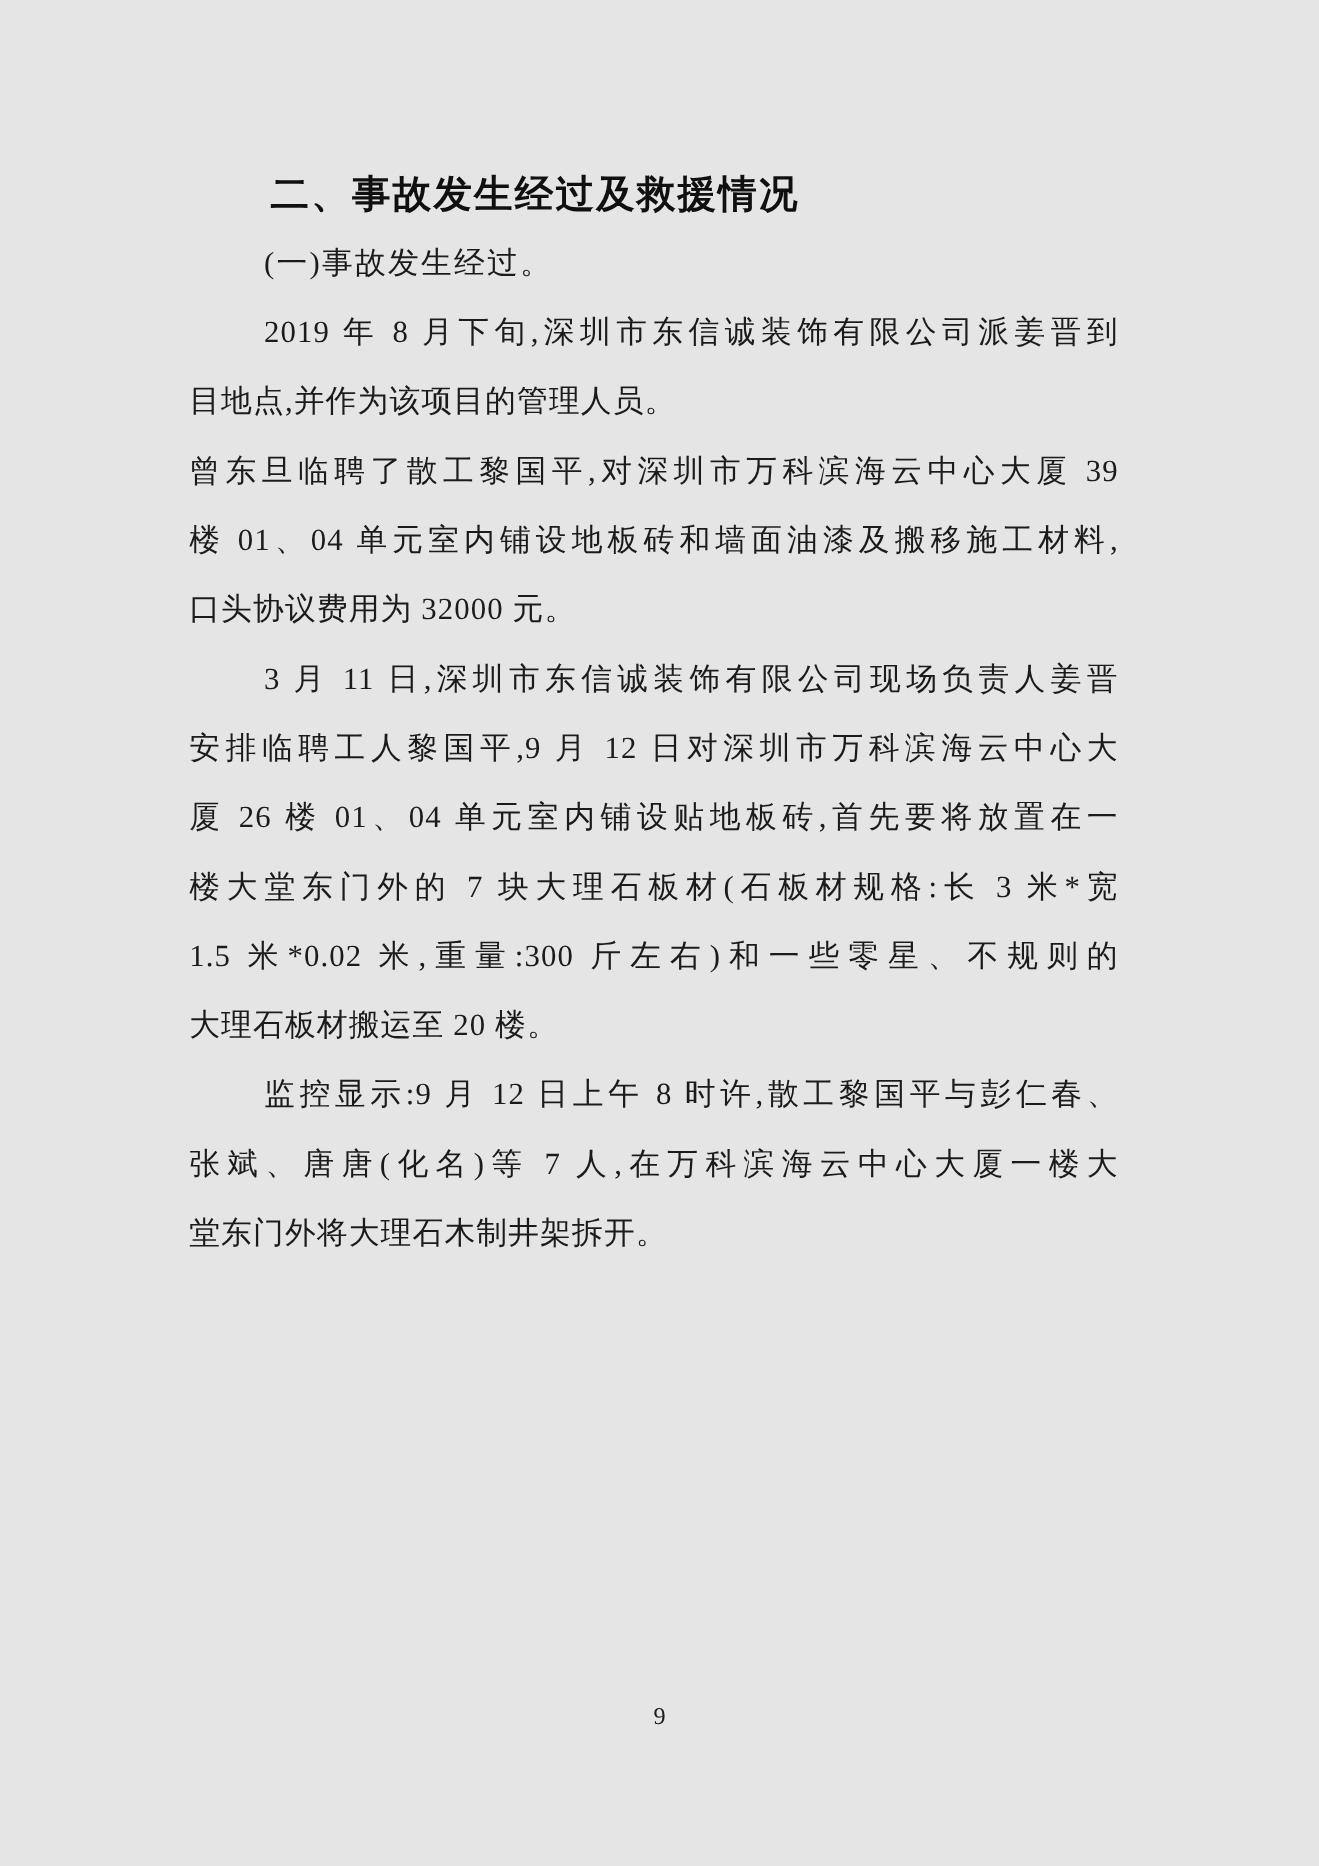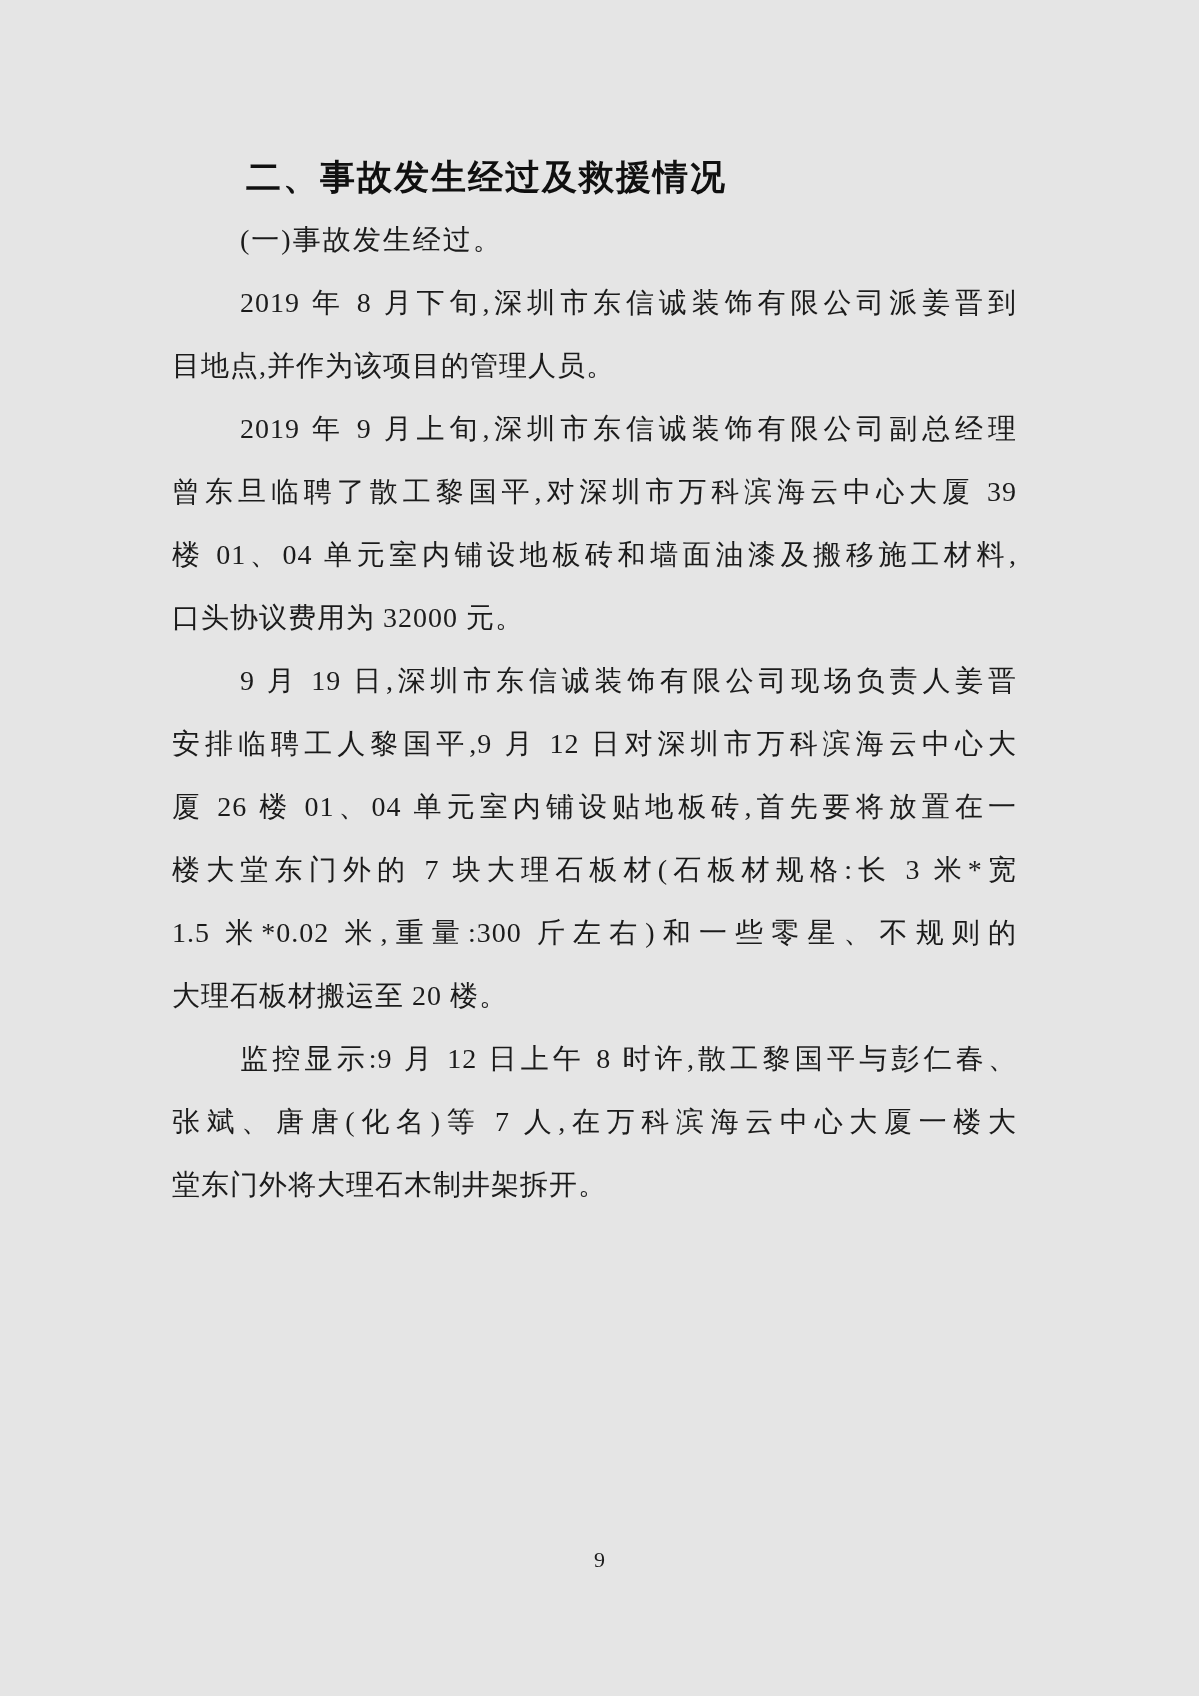--- a/index.html
+++ b/index.html
@@ -65,25 +65,24 @@
 </head>
 <body>
 
 <div class="page">
   <div class="content">
     <h1 class="heading">二、事故发生经过及救援情况</h1>
     <p class="line indent subheading">(一)事故发生经过。</p>
 
     <p class="line indent just">2019 年 8 月下旬,深圳市东信诚装饰有限公司派姜晋到</p>
     <p class="line">目地点,并作为该项目的管理人员。</p>
-    <p class="line indent just">2019 年 9 月上旬,深圳市东信诚装饰有限公司副总经理</p>
     <p class="line just">曾东旦临聘了散工黎国平,对深圳市万科滨海云中心大厦 39</p>
     <p class="line just">楼 01、04 单元室内铺设地板砖和墙面油漆及搬移施工材料,</p>
     <p class="line">口头协议费用为 32000 元。</p>
-    <p class="line indent just">9 月 19 日,深圳市东信诚装饰有限公司现场负责人姜晋</p>
+    <p class="line indent just">3 月 11 日,深圳市东信诚装饰有限公司现场负责人姜晋</p>
     <p class="line just">安排临聘工人黎国平,9 月 12 日对深圳市万科滨海云中心大</p>
     <p class="line just">厦 26 楼 01、04 单元室内铺设贴地板砖,首先要将放置在一</p>
     <p class="line just">楼大堂东门外的 7 块大理石板材(石板材规格:长 3 米*宽</p>
     <p class="line just">1.5 米*0.02 米,重量:300 斤左右)和一些零星、不规则的</p>
     <p class="line">大理石板材搬运至 20 楼。</p>
     <p class="line indent just">监控显示:9 月 12 日上午 8 时许,散工黎国平与彭仁春、</p>
     <p class="line just">张斌、唐唐(化名)等 7 人,在万科滨海云中心大厦一楼大</p>
     <p class="line">堂东门外将大理石木制井架拆开。</p>
 
   </div>

